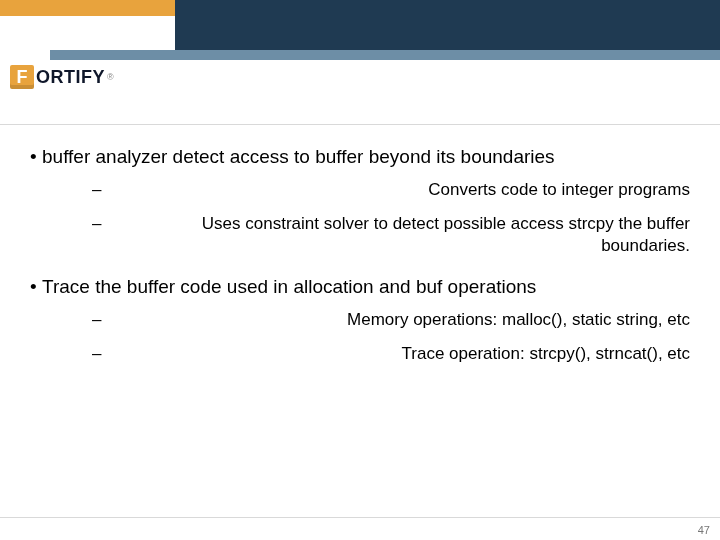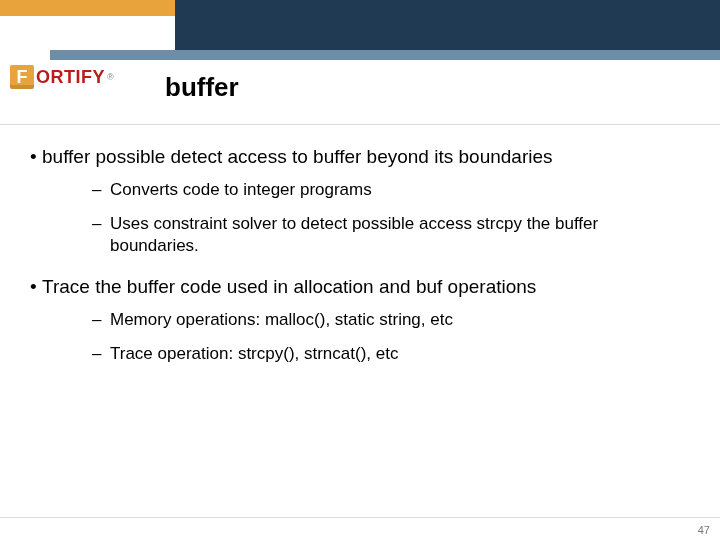--- a/index.html
+++ b/index.html
@@ -16,41 +16,41 @@
   .logo {
     position: absolute; left: 10px; top: 60px; width: 140px; height: 34px;
     display: flex; align-items: center;
   }
   .logo-box {
     width: 24px; height: 24px; background: #e8a33d; border-radius: 2px;
     display: flex; align-items: center; justify-content: center;
     margin-right: 2px; box-shadow: inset 0 -4px 0 rgba(0,0,0,0.12);
   }
   .logo-letter { color: #fff; font-weight: 900; font-size: 18px; font-family: Arial, sans-serif; line-height: 1; }
-  .logo-text { color: #b91c1c; font-weight: 900; font-size: 18px; letter-spacing: 0.5px; }
+  .logo-text { color: #0f172a; font-weight: 900; font-size: 18px; letter-spacing: 0.5px; }
   .logo-reg  { color: #888; font-size: 9px; vertical-align: super; margin-left: 2px; }
 
   
   .title {
     position: absolute; left: 165px; top: 72px;
     font-size: 26px; font-weight: bold; color: #000;
   }
 
   
   .divider { position: absolute; left: 0; top: 124px; width: 720px; height: 1px; background: #d9d9d9; }
 
   
   .body { position: absolute; left: 30px; top: 145px; right: 30px; color: #000; }
   .lvl1 { display: flex; align-items: flex-start; font-size: 19px; line-height: 1.25; margin-bottom: 10px; }
   .lvl1 .dot { width: 12px; flex: 0 0 12px; }
   .lvl1 .txt { flex: 1; }
   .lvl2-wrap { margin: 4px 0 18px 62px; }
   .lvl2 { display: flex; align-items: flex-start; font-size: 17px; line-height: 1.3; margin-bottom: 12px; }
   .lvl2 .dash { width: 18px; flex: 0 0 18px; }
-  .lvl2 .txt { flex: 1; }
+  .lvl2 .txt { flex: 1; text-align: right; }
 
   
   .footer-rule { position: absolute; left: 0; bottom: 22px; width: 720px; height: 1px; background: #d9d9d9; }
   .pagenum { position: absolute; right: 10px; bottom: 4px; font-size: 11px; color: #777; }
 </style>
 </head>
 <body>
 
 <div class="slide">
 
@@ -59,29 +59,28 @@
   <div class="bar-steel"></div>
 
   <div class="logo">
     <div class="logo-box">
       <span class="logo-letter">F</span>
     </div>
     <span class="logo-text">ORTIFY</span>
     <span class="logo-reg">®</span>
   </div>
 
-  <div class="title">buffer</div>
 
   <div class="divider"></div>
 
   <div class="body">
 
     <div class="lvl1">
       <span class="dot">•</span>
-      <span class="txt">buffer possible detect access to buffer beyond its boundaries</span>
+      <span class="txt">buffer analyzer detect access to buffer beyond its boundaries</span>
     </div>
     <div class="lvl2-wrap">
       <div class="lvl2">
         <span class="dash">–</span>
         <span class="txt">Converts code to integer programs</span>
       </div>
       <div class="lvl2">
         <span class="dash">–</span>
         <span class="txt">Uses constraint solver to detect possible access strcpy the buffer boundaries.</span>
       </div>

